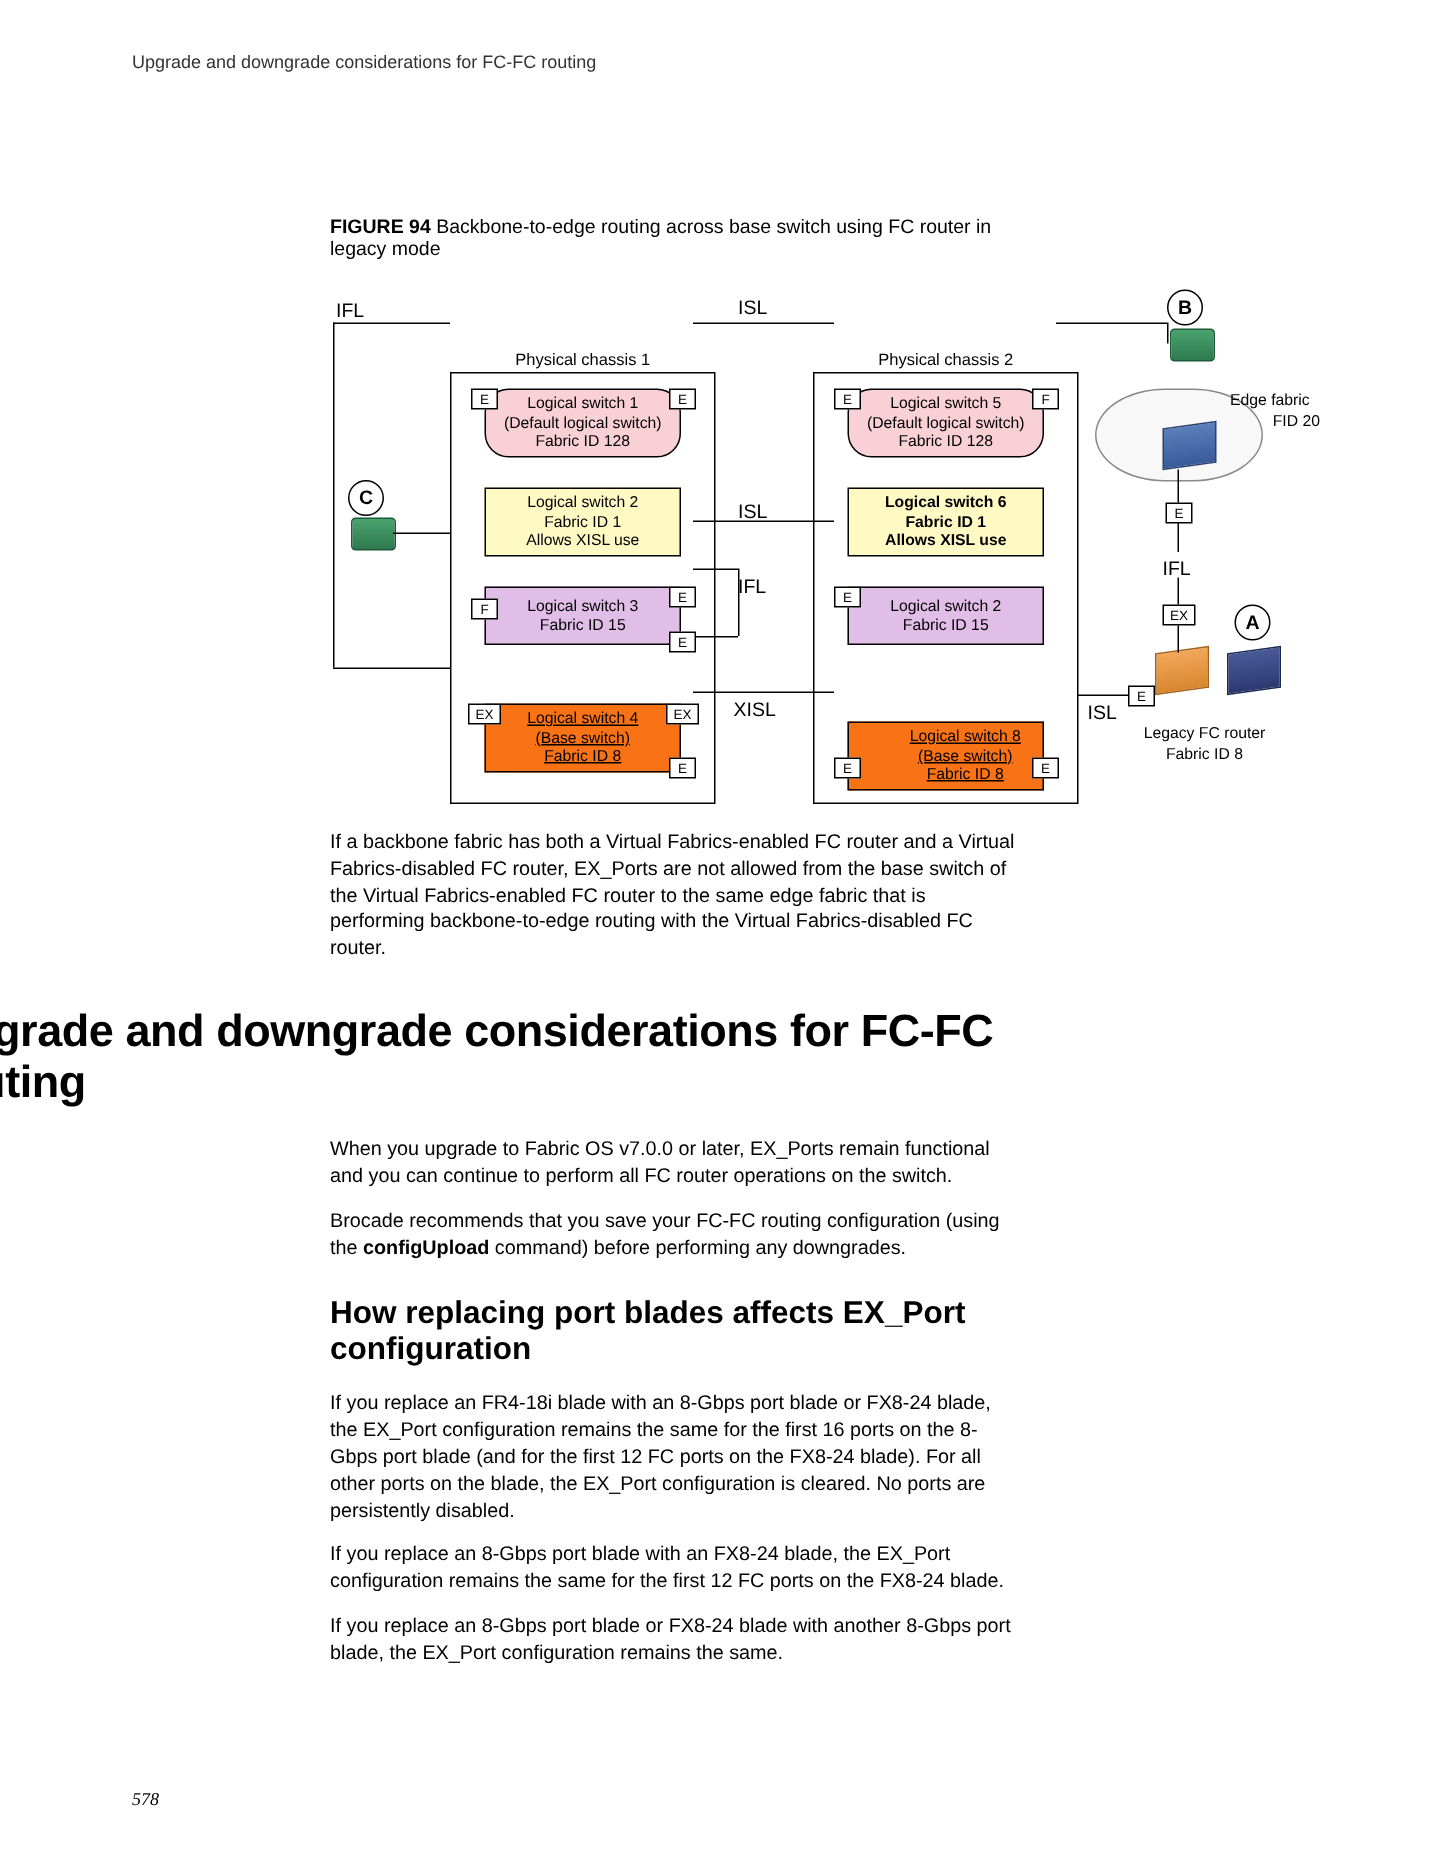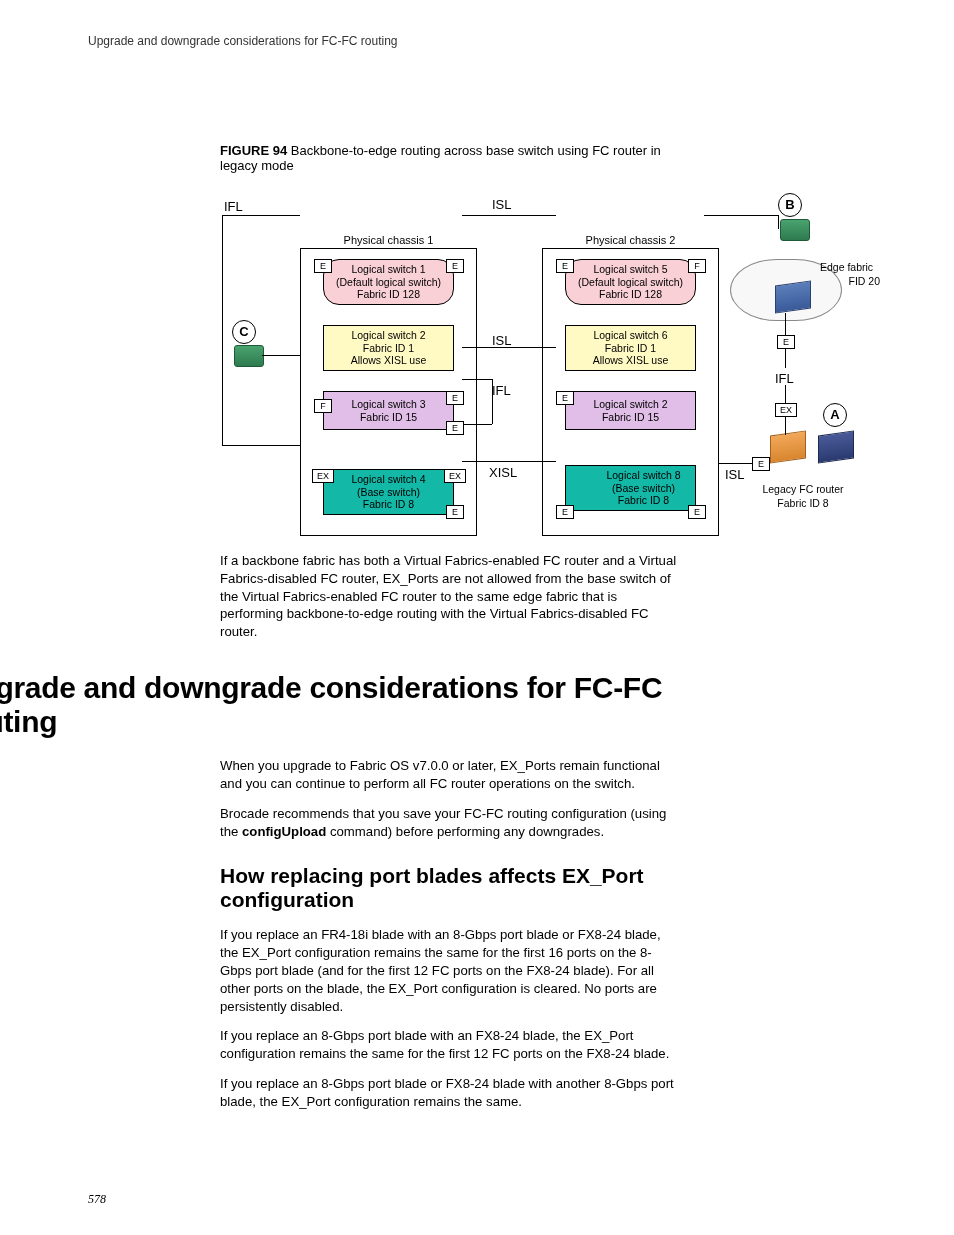--- a/index.html
+++ b/index.html
@@ -96,21 +96,21 @@
     border: 1px solid #000;
     text-align: center;
     font-size: 10.5px;
     line-height: 1.2;
     padding: 3px 0;
     box-sizing: border-box;
   }
   .pink { background: #f9d0d6; border-radius: 16px; }
   .yellow { background: #fff9c4; }
   .purple { background: #e1bee7; }
-  .green { background: #14b8a6; }
+  .green { background: #f97316; text-decoration: underline; }
   .port {
     position: absolute;
     border: 1px solid #000;
     background: #fff;
     width: 16px;
     height: 12px;
     font-size: 9px;
     text-align: center;
     line-height: 12px;
   }
@@ -232,33 +232,33 @@
           <div class="chassis-label">Physical chassis 2</div>
 
           <div class="lsw pink" style="top:10px;">
             <div>Logical switch 5</div>
             <div>(Default logical switch)</div>
             <div>Fabric ID 128</div>
           </div>
           <div class="port" style="left:13px; top:10px;">E</div>
           <div class="port" style="left:145px; top:10px;">F</div>
 
-          <div class="lsw yellow" style="top:76px;">
+          <div class="lsw yellow" style="top:76px;font-weight:bold;">
             <div>Logical switch 6</div>
             <div>Fabric ID 1</div>
             <div>Allows XISL use</div>
           </div>
 
           <div class="lsw purple" style="top:142px; padding:6px 0;">
             <div>Logical switch 2</div>
             <div>Fabric ID 15</div>
           </div>
           <div class="port" style="left:13px; top:142px;">E</div>
 
-          <div class="lsw green" style="top:216px;padding-left:26px;">
+          <div class="lsw green" style="top:232px;padding-left:26px;">
             <div>Logical switch 8</div>
             <div>(Base switch)</div>
             <div>Fabric ID 8</div>
           </div>
           <div class="port" style="left:13px; top:256px;">E</div>
           <div class="port" style="left:145px; top:256px;">E</div>
         </div>
 
         <div class="circ" style="left:558px; top:8px;">B</div>
         <div class="device stack" style="left:560px; top:34px; width:28px; height:20px;"></div>

